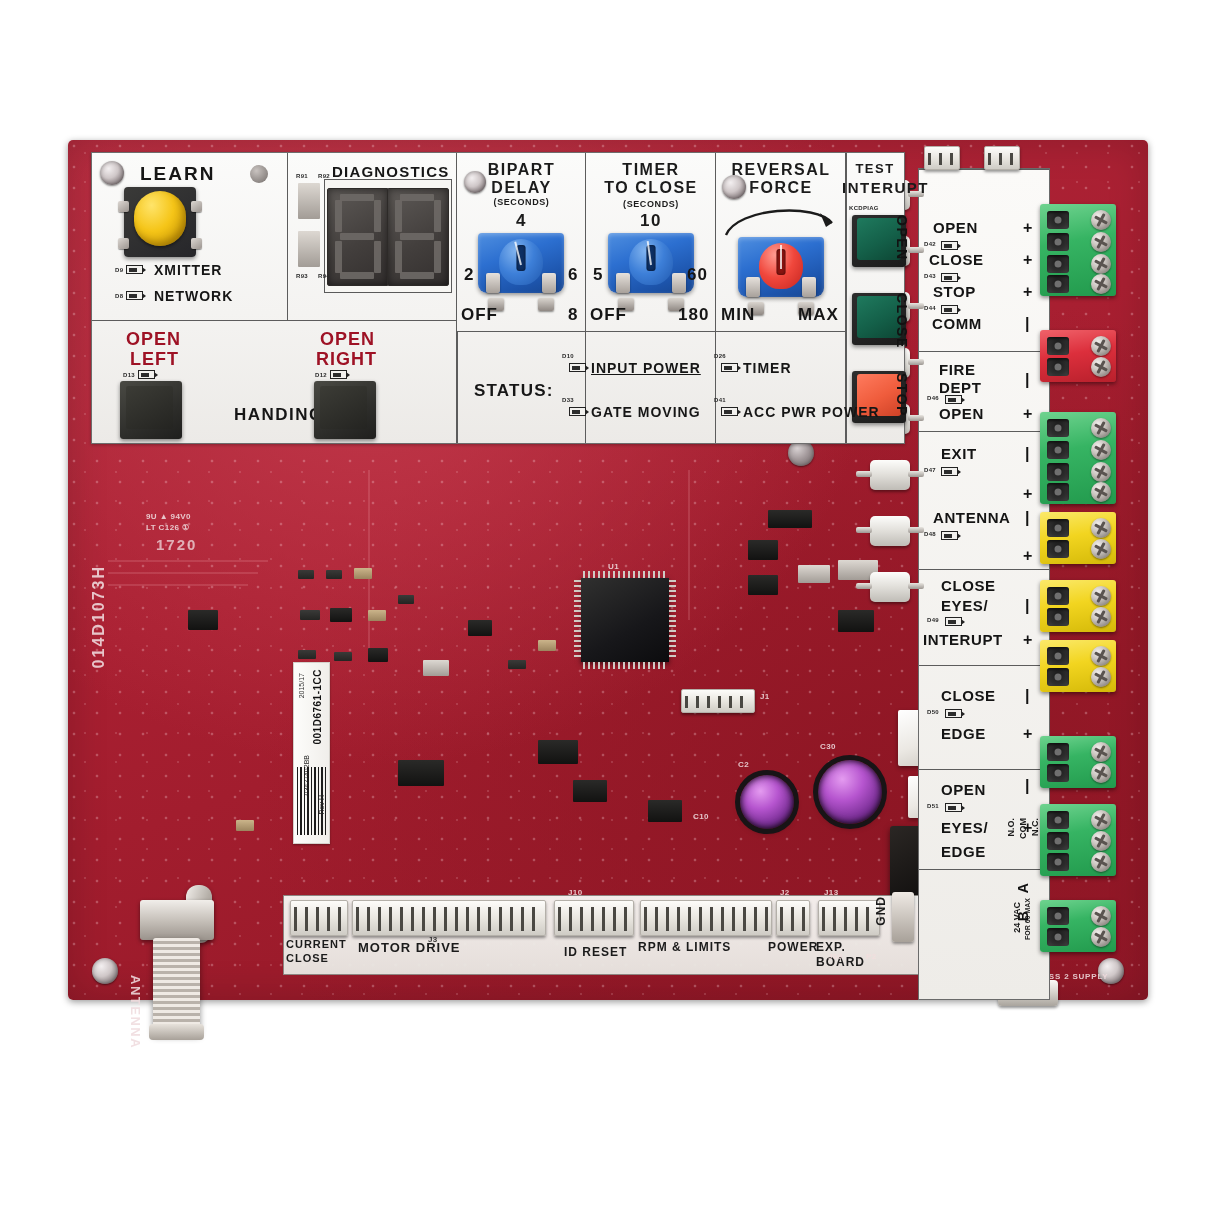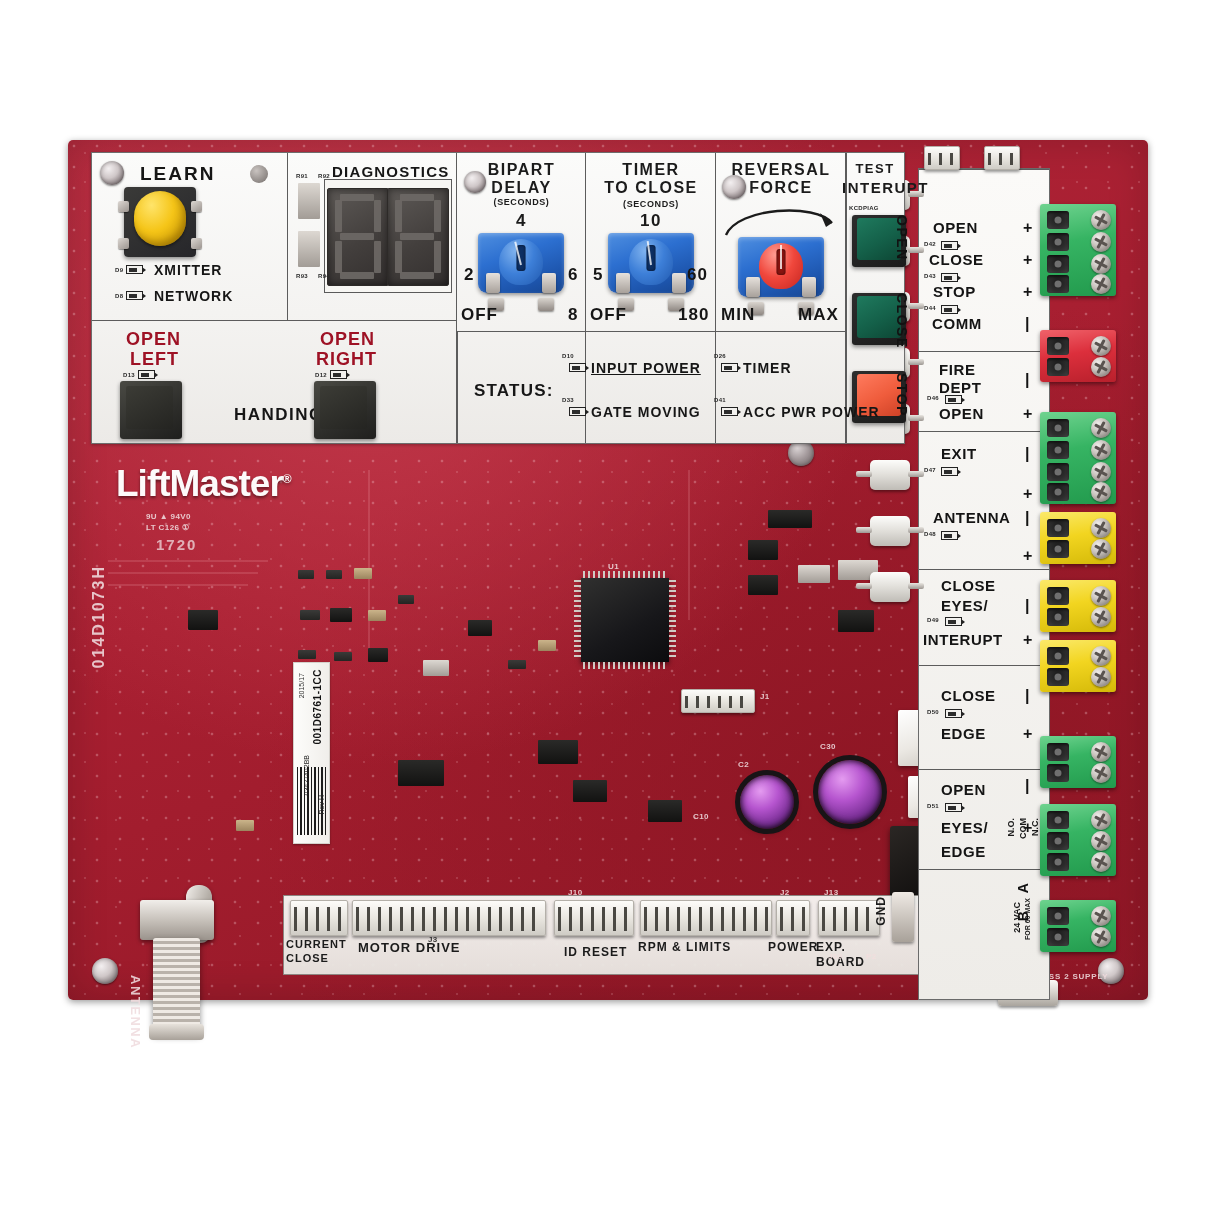--- a/index.html
+++ b/index.html
@@ -227,23 +227,20 @@
     <div class="vtrace" style="left:40px;top:432px;width:150px;height:2px;"></div>
     <div class="vtrace" style="left:40px;top:444px;width:140px;height:2px;"></div>
     <div class="vtrace" style="left:300px;top:330px;width:2px;height:180px;"></div>
     <div class="vtrace" style="left:620px;top:330px;width:2px;height:150px;"></div>
 
     <div class="mhole" style="left:24px;top:18px;"></div>
     <div class="mhole" style="left:24px;top:818px;"></div>
     <div class="mhole" style="left:1030px;top:818px;"></div>
     <div class="mhole dark" style="left:720px;top:300px;"></div>
 
-    <div id="logo">
-      <span>LiftMaster</span><span class="reg">®</span>
-    </div>
 
     <div class="silktxt sm" style="left:78px;top:372px;">9U ▲ 94V0</div>
     <div class="silktxt sm" style="left:78px;top:383px;">LT C126 ①</div>
     <div class="silktxt" style="left:88px;top:396px;font-size:15px;letter-spacing:2px;opacity:.75;">1720</div>
 
     <div class="silktxt vtxt" style="left:22px;top:425px;font-size:16px;letter-spacing:2px;transform:rotate(180deg);">014D1073H</div>
 
     <div id="barcode">
       <div class="vtxt" style="left:18px;top:6px;font-size:10px;font-weight:bold;color:#111;transform:rotate(180deg);letter-spacing:.5px;">001D6761-1CC</div>
       <div class="vtxt" style="left:4px;top:10px;font-size:7px;color:#333;transform:rotate(180deg);">2015/17</div>

